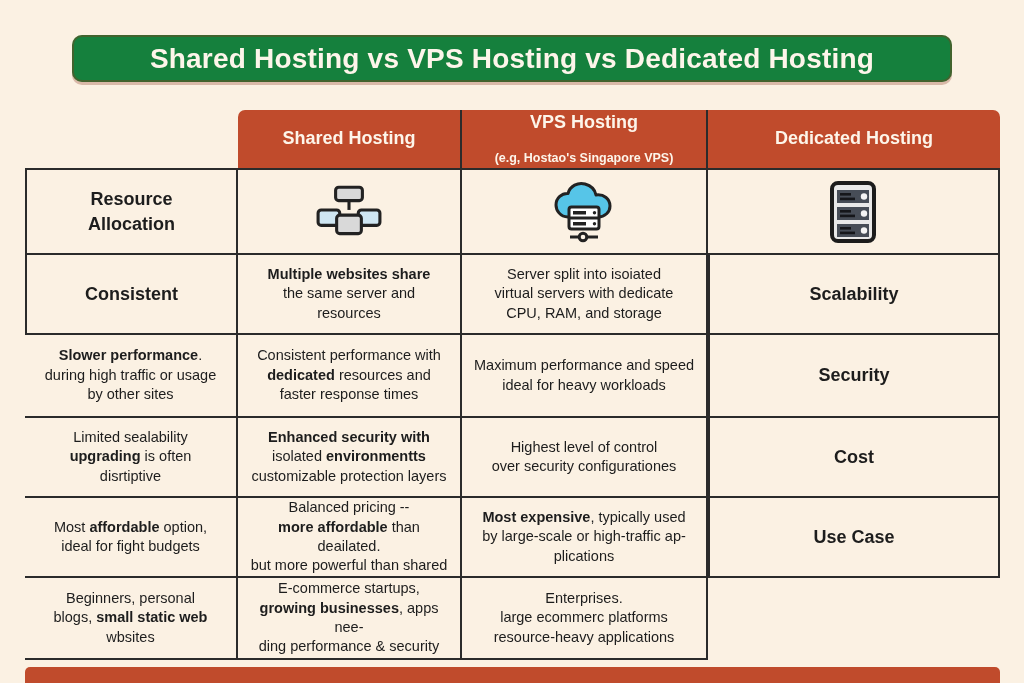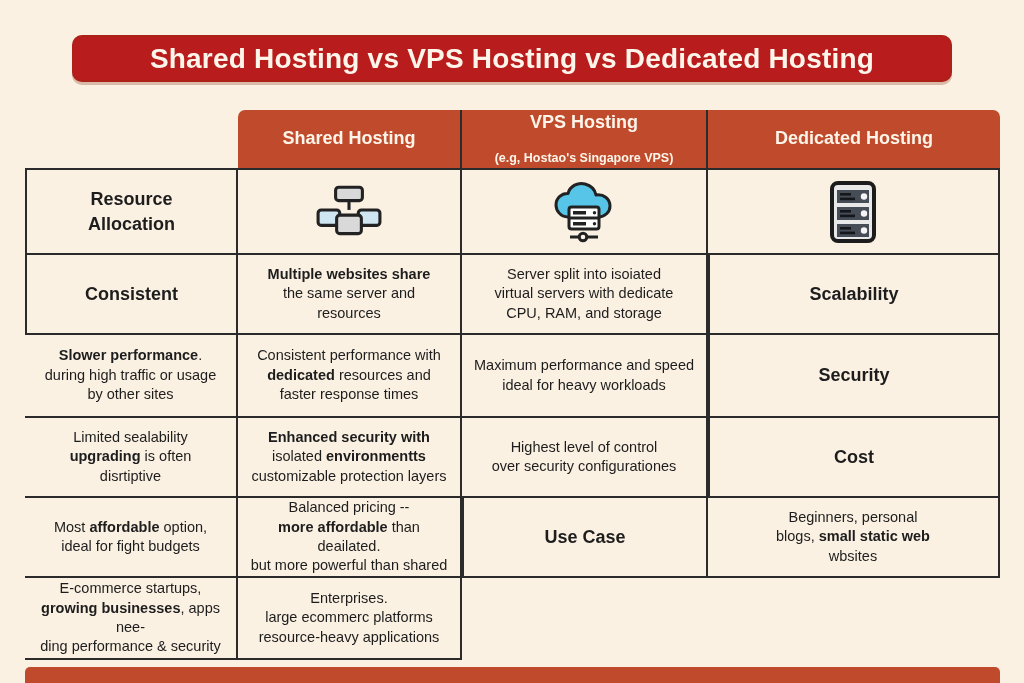--- a/index.html
+++ b/index.html
@@ -4,21 +4,21 @@
 <style>
   html,body{margin:0;padding:0;}
   body{
     width:1024px;height:683px;position:relative;overflow:hidden;
     background:#fbf1e3;
     font-family:"Liberation Sans", sans-serif;
     color:#1d1d1d;
   }
   .banner{
     position:absolute;left:72px;top:35px;width:880px;height:47px;
-    background:#b91c1c;border-radius:10px;
+    background:#15803d;border-radius:10px;
     display:flex;align-items:center;justify-content:center;
     color:#fdf5ea;font-size:28px;font-weight:700;letter-spacing:.2px;
     box-shadow:0 3px 0 rgba(130,40,15,.28), inset 0 0 0 2px rgba(150,45,20,.35);
   }
   .table{
     position:absolute;left:25px;top:110px;width:975px;
     display:grid;
     grid-template-columns:213px 224px 246px 1fr;
     grid-template-rows:58px 87px 80px 83px 80px 80px 82px;
   }
@@ -152,20 +152,25 @@
   <div class="cell tcell c0 rowhead">Cost</div>
   <div class="cell tcell">
       <div class="txt"><span>Most </span><span class="b">affordable</span><span> option,
 ideal for fight budgets</span></div>
     </div>
   <div class="cell tcell">
       <div class="txt"><span>Balanced pricing --
 </span><span class="b">more affordable</span><span> than deailated.
 but more powerful than shared</span></div>
     </div>
+  <div class="cell tcell">
+      <div class="txt"><span class="b">Most expensive</span><span>, typically used
+by large-scale or high-traffic ap-
+plications</span></div>
+    </div>
 
   <div class="cell tcell c0 rowhead">Use Case</div>
   <div class="cell tcell">
       <div class="txt"><span>Beginners, personal
 blogs, </span><span class="b">small static web</span><span>
 wbsites</span></div>
     </div>
   <div class="cell tcell">
       <div class="txt"><span>E-commerce startups,
 </span><span class="b">growing businesses</span><span>, apps nee-

